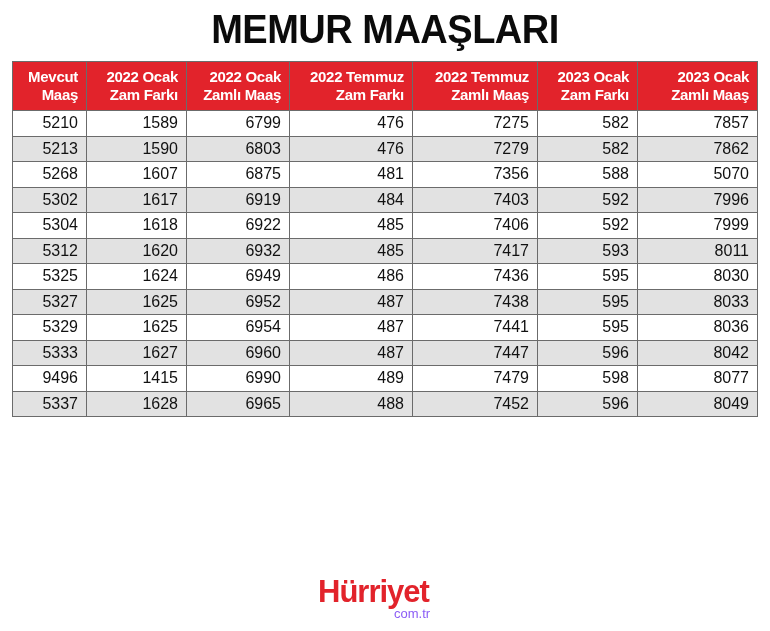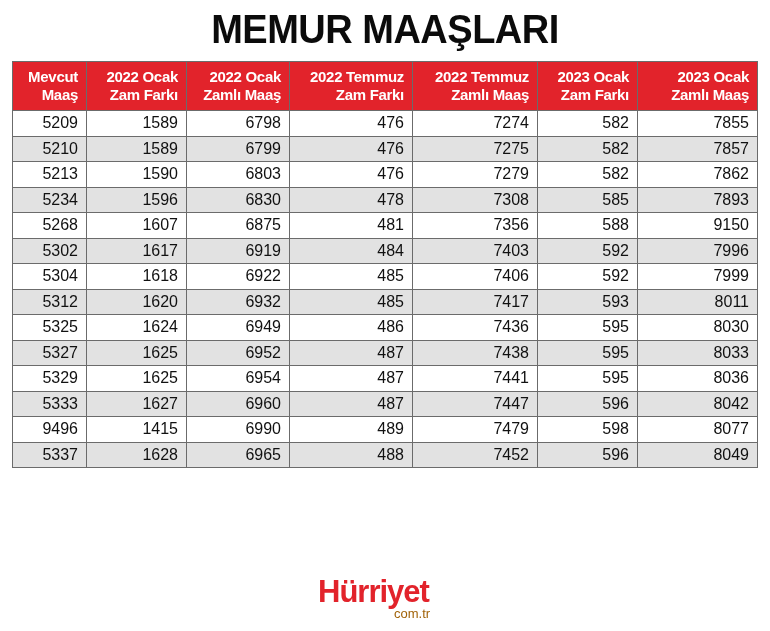--- a/index.html
+++ b/index.html
@@ -29,21 +29,21 @@
     table.grid tbody tr:nth-child(even) td { background: #e2e2e2; }
     table.grid tbody tr:nth-child(odd) td { background: #ffffff; }
     .logo {
       position: absolute; left: 318px; top: 574px; width: 140px; height: 50px;
     }
     .logo-main {
       position: absolute; left: 0; top: 0; font-weight: 700; font-size: 31px;
       color: #e2232b; letter-spacing: -1px; font-family: "Liberation Sans", sans-serif;
     }
     .logo-sub {
-      position: absolute; left: 76px; top: 32px; font-size: 13px; color: #a16207;
+      position: absolute; left: 76px; top: 32px; font-size: 13px; color: #8b5cf6;
       font-family: "Liberation Sans", sans-serif;
     }
   </style>
 </head>
 <body>
 
 <div class="title">MEMUR MAAŞLARI</div>
 
 <table class="grid">
   <colgroup>
@@ -82,63 +82,45 @@
           <div>Zam Farkı</div>
         </th>
         <th>
           <div>2023 Ocak</div>
           <div>Zamlı Maaş</div>
         </th>
       </tr>
   </thead>
   <tbody id="table-body">
       <tr>
-        <td>5209</td>
-        <td>1589</td>
-        <td>6798</td>
-        <td>476</td>
-        <td>7274</td>
-        <td>582</td>
-        <td>7855</td>
-      </tr>
-      <tr>
         <td>5210</td>
         <td>1589</td>
         <td>6799</td>
         <td>476</td>
         <td>7275</td>
         <td>582</td>
         <td>7857</td>
       </tr>
       <tr>
         <td>5213</td>
         <td>1590</td>
         <td>6803</td>
         <td>476</td>
         <td>7279</td>
         <td>582</td>
         <td>7862</td>
       </tr>
       <tr>
-        <td>5234</td>
-        <td>1596</td>
-        <td>6830</td>
-        <td>478</td>
-        <td>7308</td>
-        <td>585</td>
-        <td>7893</td>
-      </tr>
-      <tr>
         <td>5268</td>
         <td>1607</td>
         <td>6875</td>
         <td>481</td>
         <td>7356</td>
         <td>588</td>
-        <td>9150</td>
+        <td>5070</td>
       </tr>
       <tr>
         <td>5302</td>
         <td>1617</td>
         <td>6919</td>
         <td>484</td>
         <td>7403</td>
         <td>592</td>
         <td>7996</td>
       </tr>

